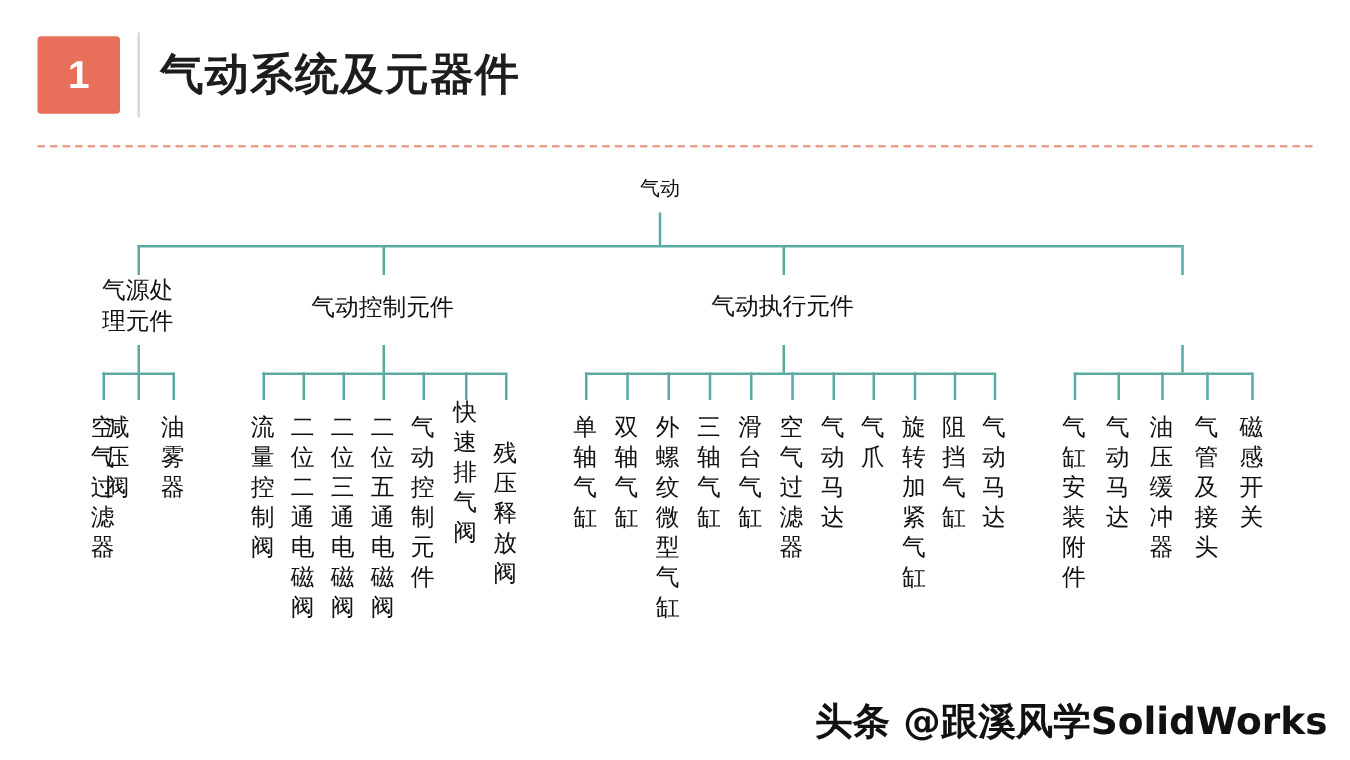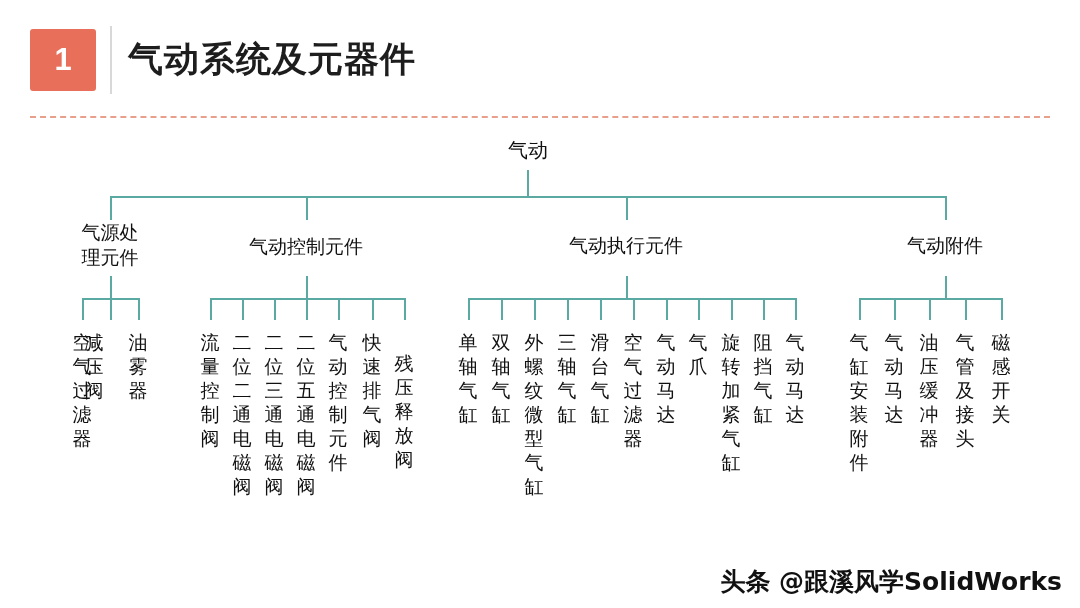--- a/index.html
+++ b/index.html
@@ -83,21 +83,21 @@
   .node-text {
     position: absolute;
     color: #111111;
     font-size: 19px;
     line-height: 25px;
     text-align: center;
     white-space: pre-line;
     font-family: "DejaVu Sans", "Liberation Sans", sans-serif;
   }
   .root {
-    font-size: 20px;
+    font-size: 16px;
   }
   .lvl2 {
     font-size: 19px;
   }
   
   .leaf {
     position: absolute;
     width: 24px;
     font-size: 19px;
     line-height: 24px;
@@ -113,21 +113,21 @@
     background: #5aa9a3;
   }
   .vline { width: 2px; }
   .hline { height: 2px; }
 
   
   .watermark {
     position: absolute;
     right: 18px;
     bottom: 10px;
-    font-size: 25px;
+    font-size: 30px;
     font-weight: bold;
     color: #111111;
     font-family: "DejaVu Sans", "Liberation Sans", sans-serif;
     white-space: nowrap;
   }
 </style>
 </head>
 <body>
 
 <div class="slide">
@@ -152,21 +152,20 @@
     <div class="line vline" style="left:626px; top:78px; height:24px;"></div>
     <div class="line vline" style="left:945px; top:78px; height:24px;"></div>
 
     <div class="node-text lvl2" style="left:60px; top:102px; width:100px;">气源处
 理元件</div>
 
     <div class="node-text lvl2" style="left:226px; top:116px; width:160px;">气动控制元件</div>
 
     <div class="node-text lvl2" style="left:546px; top:115px; width:160px;">气动执行元件</div>
 
-    <div class="node-text lvl2" style="left:875px; top:115px; width:140px;">气动附件</div>
 
     <div class="line vline" style="left:110px; top:158px; height:22px;"></div>
     <div class="line hline" style="left:82px; top:180px; width:57px;"></div>
     <div class="line vline" style="left:82px; top:180px; height:22px;"></div>
     <div class="line vline" style="left:110px; top:180px; height:22px;"></div>
     <div class="line vline" style="left:138px; top:180px; height:22px;"></div>
 
     <div class="line vline" style="left:306px; top:158px; height:22px;"></div>
     <div class="line hline" style="left:210px; top:180px; width:194px;"></div>
     <div class="line vline" style="left:210px; top:180px; height:22px;"></div>
@@ -201,21 +200,21 @@
 
     <div class="leaf" style="left:70px; top:212px;">空气过滤器</div>
     <div class="leaf" style="left:82px; top:212px;">减压阀</div>
     <div class="leaf" style="left:126px; top:212px;text-align:center;">油雾器</div>
 
     <div class="leaf" style="left:198px; top:212px;">流量控制阀</div>
     <div class="leaf" style="left:230px; top:212px;">二位二通电磁阀</div>
     <div class="leaf" style="left:294px; top:212px;">二位五通电磁阀</div>
     <div class="leaf" style="left:262px; top:212px;">二位三通电磁阀</div>
     <div class="leaf" style="left:326px; top:212px;">气动控制元件</div>
-    <div class="leaf" style="left:360px; top:212px;">快速排气阀</div>
+    <div class="leaf" style="left:360px; top:200px;">快速排气阀</div>
     <div class="leaf" style="left:392px; top:212px;margin-top:21px;">残压释放阀</div>
 
     <div class="leaf" style="left:456px; top:212px;">单轴气缸</div>
     <div class="leaf" style="left:489px; top:212px;">双轴气缸</div>
     <div class="leaf" style="left:522px; top:212px;">外螺纹微型气缸</div>
     <div class="leaf" style="left:555px; top:212px;">三轴气缸</div>
     <div class="leaf" style="left:588px; top:212px;">滑台气缸</div>
     <div class="leaf" style="left:621px; top:212px;">空气过滤器</div>
     <div class="leaf" style="left:654px; top:212px;">气动马达</div>
     <div class="leaf" style="left:686px; top:212px;">气爪</div>

